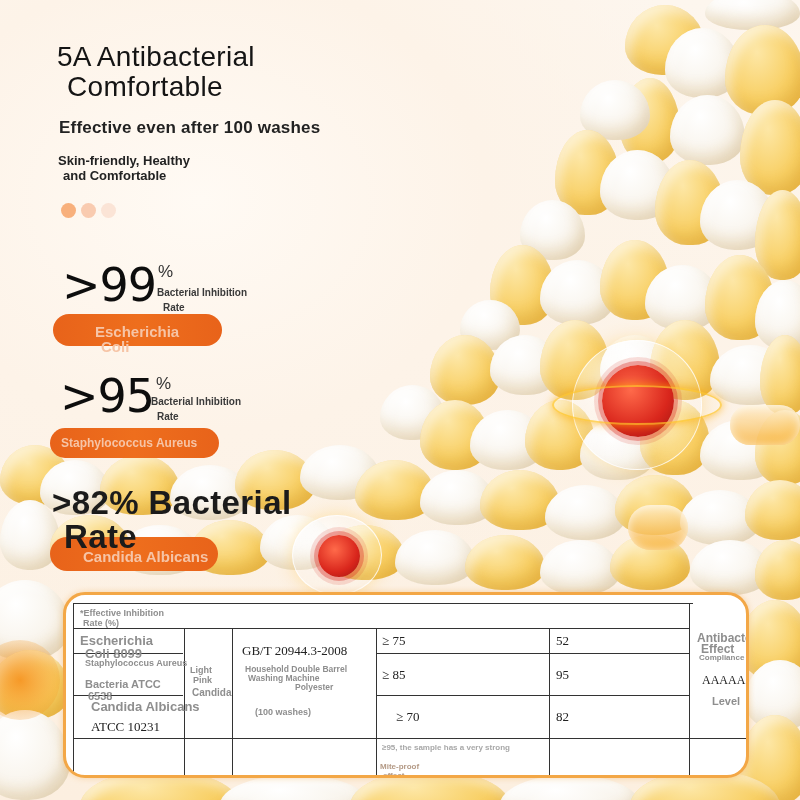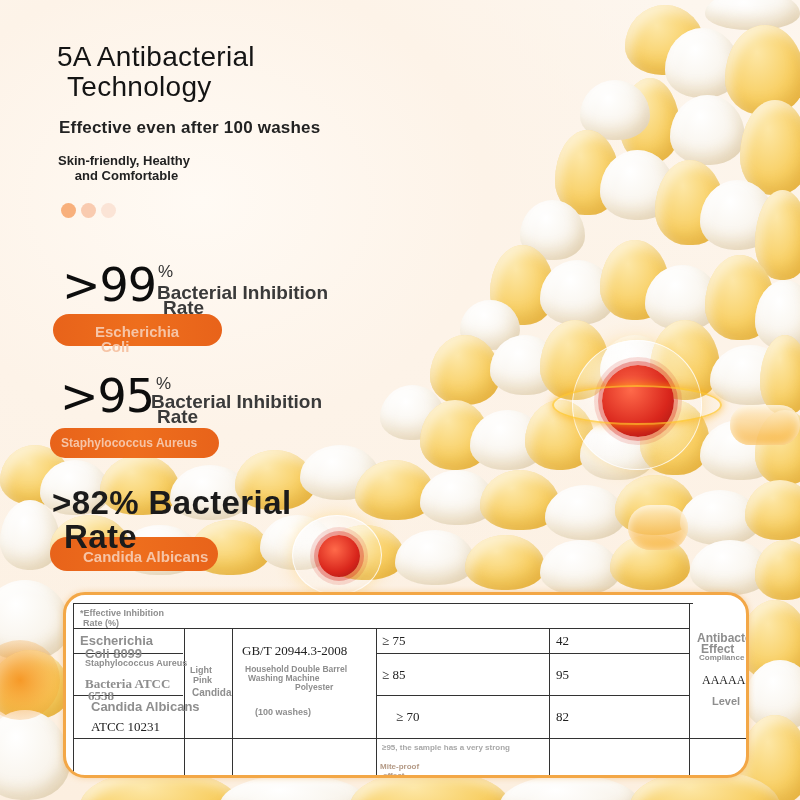--- a/index.html
+++ b/index.html
@@ -60,32 +60,32 @@
   }
   .title .l2 { display: block; padding-left: 10px; }
   .subtitle {
     position: absolute; left: 59px; top: 118px;
     font-size: 17px; font-weight: 700; color: #222; letter-spacing: 0.2px;
   }
   .tagline {
     position: absolute; left: 58px; top: 153px;
     font-size: 13px; font-weight: 700; color: #222; line-height: 15px;
   }
-  .tagline .l2 { display: block; padding-left: 5px; text-align: center; }
+  .tagline .l2 { display: block; padding-left: 5px; }
   .dots { position: absolute; left: 61px; top: 203px; display: flex; gap: 5px; }
   .dot { width: 15px; height: 15px; border-radius: 50%; }
 
   
   .stat-num {
     position: absolute; font-size: 46px; color: #0d0d0d; font-weight: 400;
     font-family: "DejaVu Sans", sans-serif; letter-spacing: -1px; line-height: 46px;
   }
   .stat-pct { position: absolute; font-size: 17px; color: #333; }
   .stat-desc {
-    position: absolute; font-size: 19px; font-weight: 700; color: #3a3a3a; line-height: 15px;
+    position: absolute; font-size: 10px; font-weight: 700; color: #3a3a3a; line-height: 15px;
   }
   .stat-desc .l2 { display: block; padding-left: 6px; }
   .pill {
     position: absolute; border-radius: 18px;
     background: linear-gradient(90deg, #e8631a 0%, #ee6e1d 50%, #e8631a 100%);
   }
   .pill-label {
     position: absolute; font-weight: 700; color: #f6c4a6; line-height: 15px;
   }
   .pill-label .l2 { display: block; padding-left: 6px; }
@@ -198,21 +198,21 @@
     <div class="ring" style="left:552px;top:385px;width:170px;height:40px;border-color:rgba(255,196,40,0.7);"></div>
     <div class="capsule" style="left:730px;top:405px;width:70px;height:40px;"></div>
     <div class="capsule" style="left:628px;top:505px;width:60px;height:45px;"></div>
 
     <div class="bubble" style="left:292px;top:515px;width:90px;height:80px;"></div>
     <div class="virus" style="left:318px;top:535px;width:42px;height:42px;"></div>
   </div>
 
   <h1 class="title">
     <span>5A Antibacterial</span>
-    <span class="l2">Technology</span>
+    <span class="l2">Comfortable</span>
   </h1>
 
   <div class="subtitle">Effective even after 100 washes</div>
 
   <div class="tagline">
     <span>Skin-friendly, Healthy</span>
     <span class="l2">and Comfortable</span>
   </div>
 
   <div class="dots">
@@ -274,21 +274,21 @@
     <div class="cell-text gray-bold" style="left:14px;top:13px;font-size:9px;line-height:10px;">
       <div>*Effective Inhibition</div>
       <div style="padding-left:3px;">Rate (%)</div>
     </div>
 
     <div class="cell-text gray-bold" style="left:14px;top:39px;font-size:13px;line-height:13px;">
       <div>Escherichia</div>
       <div style="padding-left:5px;">Coli 8099</div>
     </div>
     <div class="cell-text gray-bold" style="left:19px;top:63px;font-size:9px;">Staphylococcus Aureus</div>
-    <div class="cell-text gray-bold" style="left:19px;top:83px;font-size:13px;line-height:12px;font-family:Liberation Serif, serif;">
+    <div class="cell-text gray-bold" style="left:19px;top:83px;font-size:11px;line-height:12px;">
       <div>Bacteria ATCC</div>
       <div style="padding-left:3px;">6538</div>
     </div>
     <div class="cell-text gray-bold" style="left:25px;top:104px;font-size:13px;">Candida Albicans</div>
     <div class="cell-text serif" style="left:25px;top:124px;font-size:13px;">ATCC 10231</div>
 
     <div class="cell-text gray-bold" style="left:124px;top:70px;font-size:9px;line-height:10px;">
       <div>Light</div>
       <div style="padding-left:3px;">Pink</div>
       <div style="padding-left:2px;margin-top:3px;font-size:10px;">Candida</div>
@@ -299,21 +299,21 @@
       <div>Household Double Barrel</div>
       <div style="padding-left:3px;">Washing Machine</div>
       <div style="padding-left:50px;">Polyester</div>
     </div>
     <div class="cell-text gray-bold" style="left:178px;top:112px;font-size:9px;padding-left:11px;">(100 washes)</div>
 
     <div class="cell-text serif" style="left:316px;top:38px;font-size:13px;">≥ 75</div>
     <div class="cell-text serif" style="left:316px;top:72px;font-size:13px;">≥ 85</div>
     <div class="cell-text serif" style="left:330px;top:114px;font-size:13px;">≥ 70</div>
 
-    <div class="cell-text serif" style="left:490px;top:38px;font-size:13px;">42</div>
+    <div class="cell-text serif" style="left:490px;top:38px;font-size:13px;">52</div>
     <div class="cell-text serif" style="left:490px;top:72px;font-size:13px;">95</div>
     <div class="cell-text serif" style="left:490px;top:114px;font-size:13px;">82</div>
 
     <div class="cell-text gray-bold" style="left:631px;top:38px;font-size:12px;line-height:11px;">
       <div>Antibacterial</div>
       <div style="padding-left:4px;">Effect</div>
     </div>
     <div class="cell-text gray-bold" style="left:633px;top:58px;font-size:8px;">Compliance</div>
     <div class="cell-text serif" style="left:636px;top:78px;font-size:12px;">AAAAA</div>
     <div class="cell-text gray-bold" style="left:646px;top:100px;font-size:11px;">Level</div>

